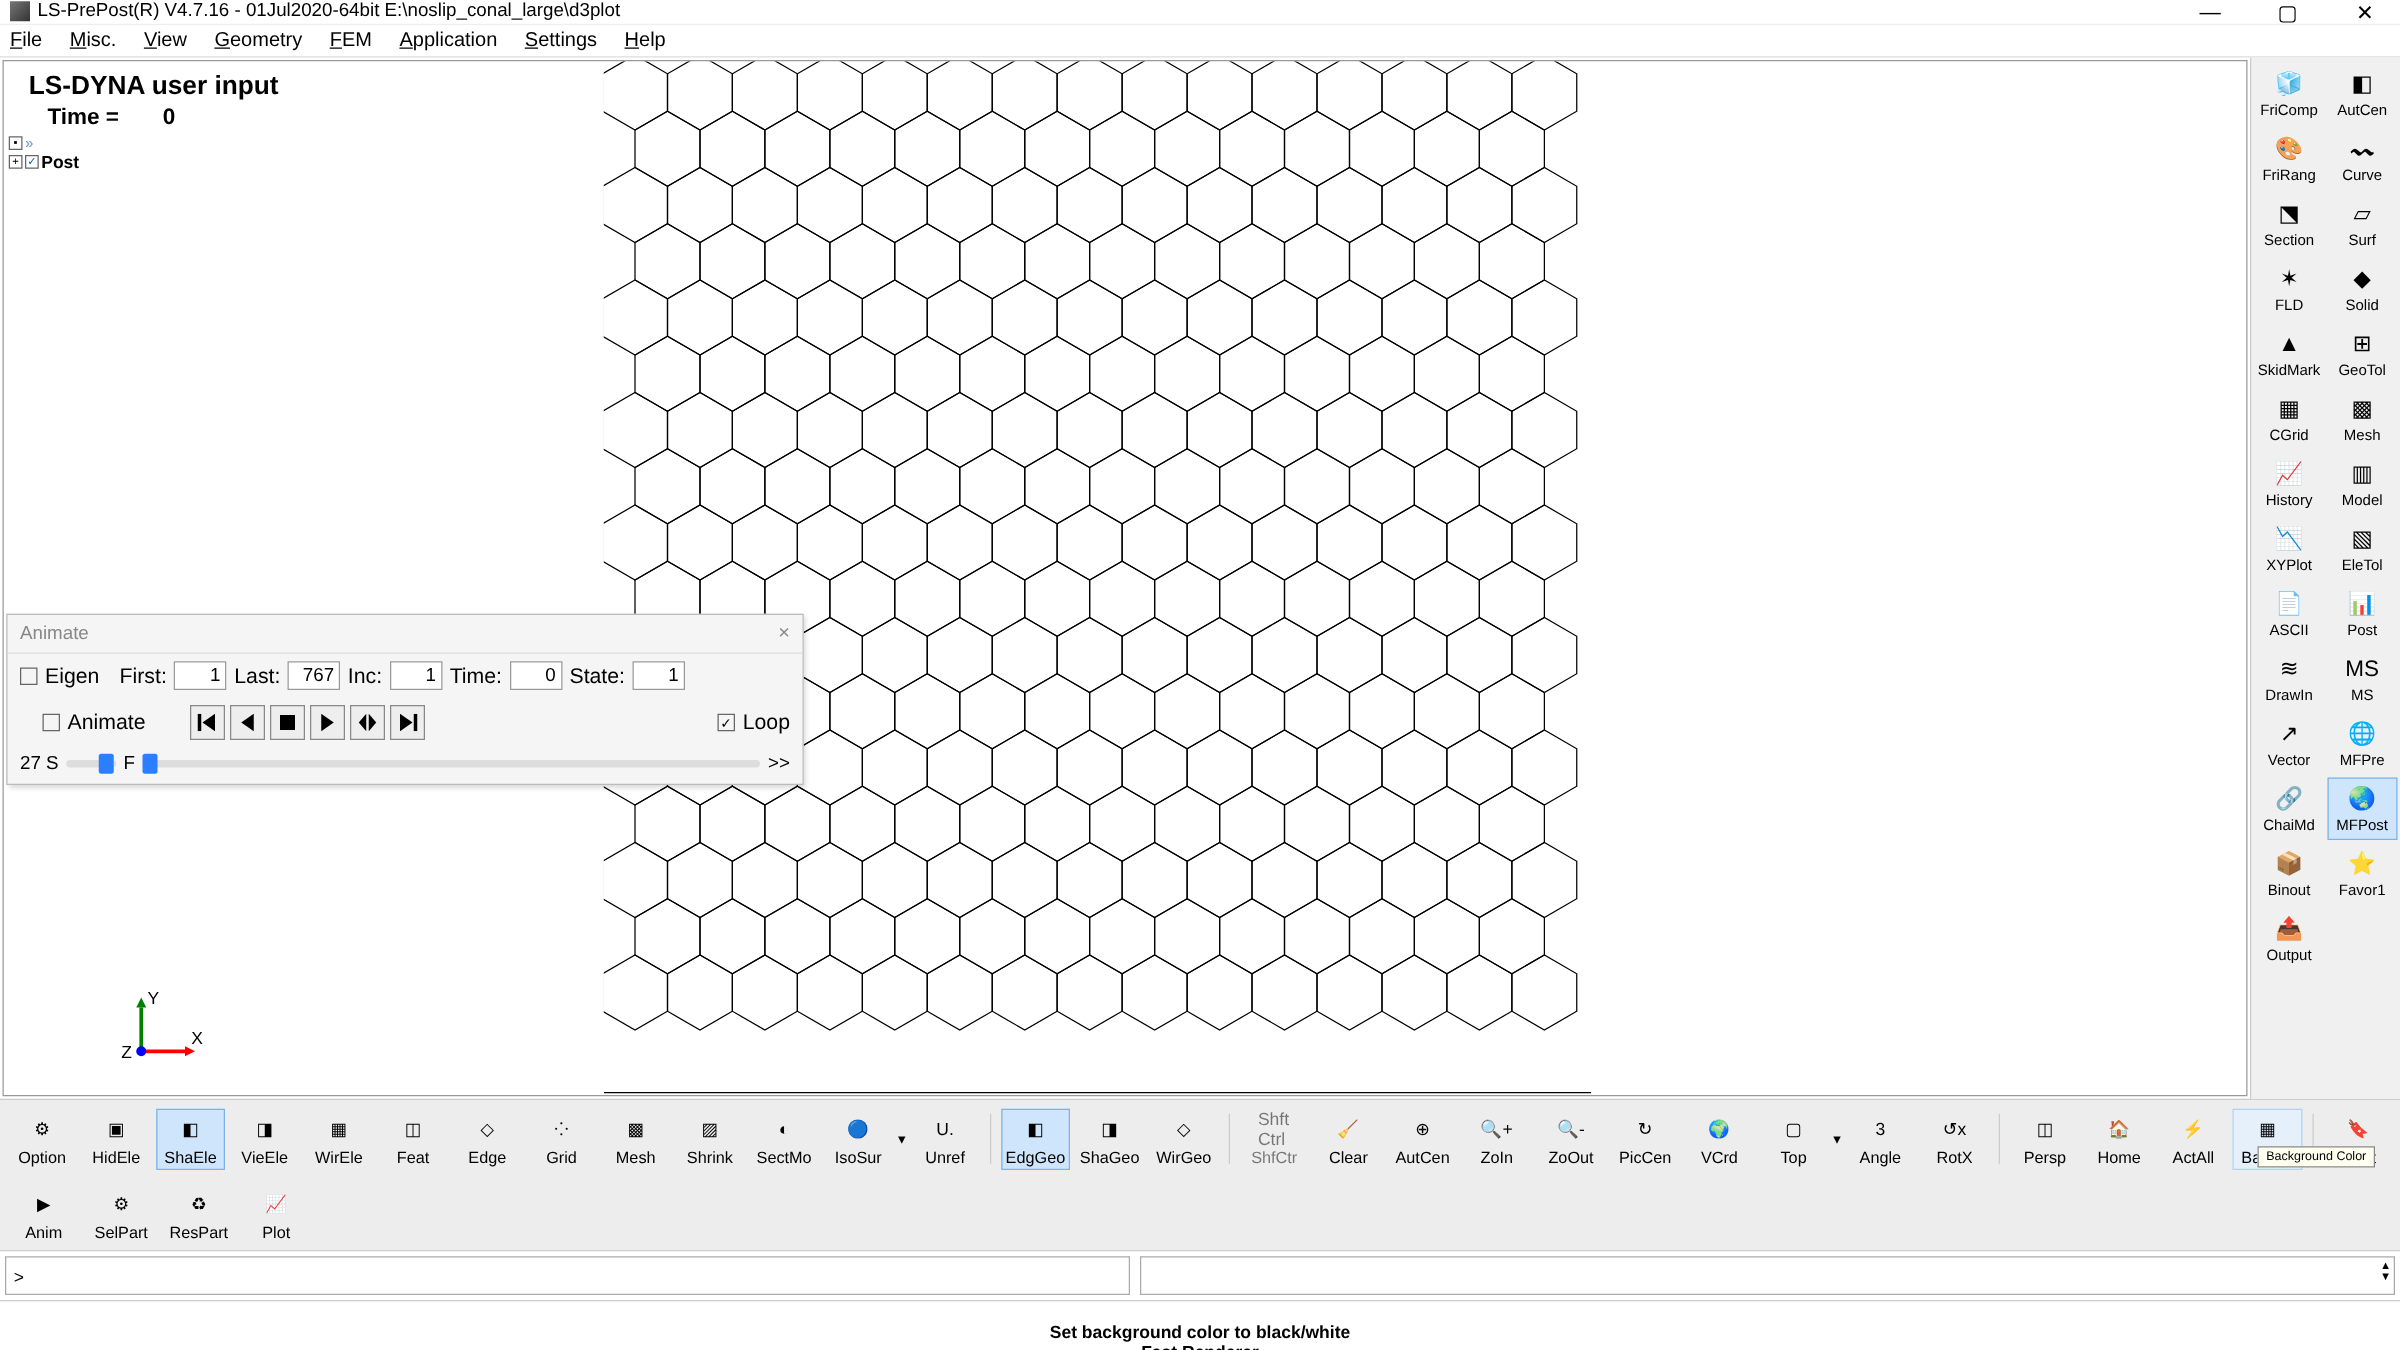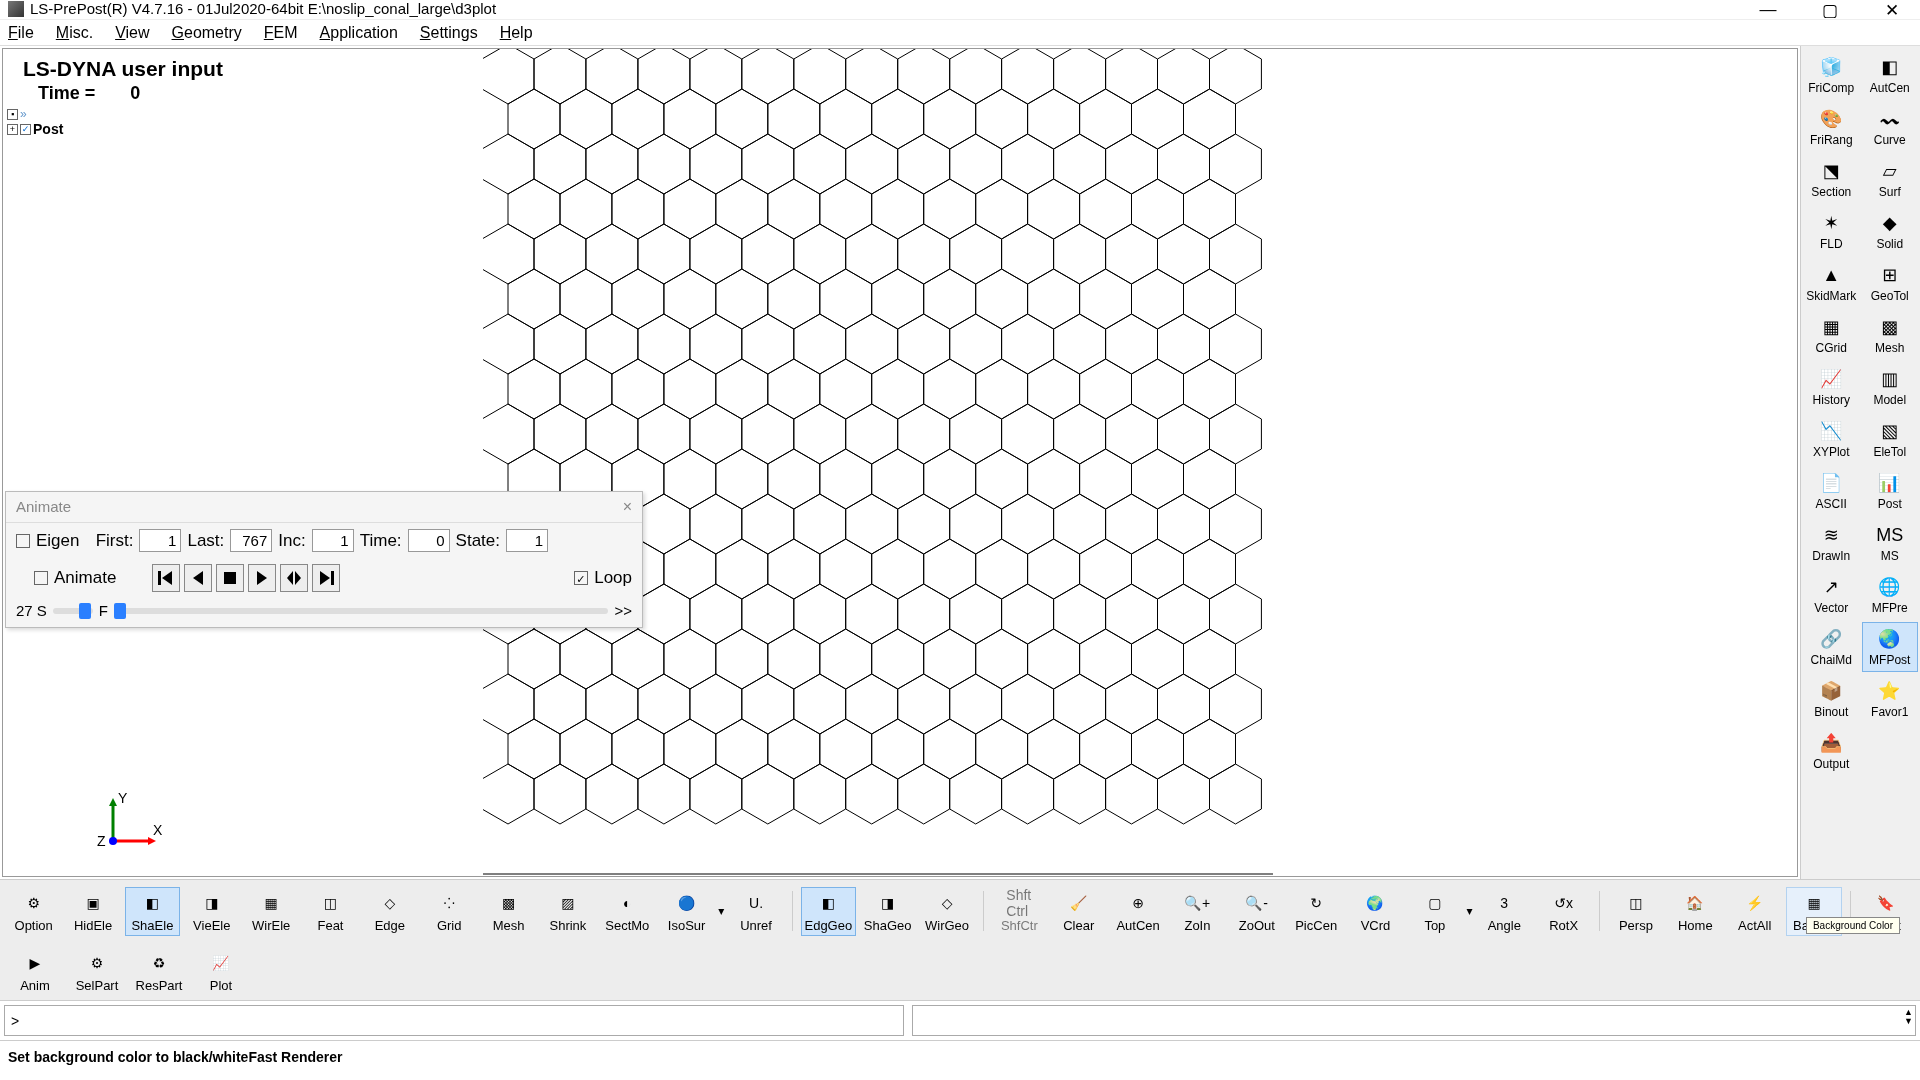--- a/index.html
+++ b/index.html
@@ -75,21 +75,21 @@
 
 .btrow2 { display: flex; align-items: center; height: 58px; padding: 2px 6px; gap: 4px; background: #ededed; }
 
 
 .cmdrow { display: flex; height: 40px; border-top: 1px solid #ccc; }
 .cmdinput { flex: 0 0 900px; border: 1px solid #aaa; margin: 4px; padding: 4px 6px; font-size: 14px; background: #fff; }
 .logbox { flex: 1; border: 1px solid #aaa; margin: 4px; padding: 4px 6px; font-size: 14px; background: #fff; position: relative; }
 .logbox .updn { position: absolute; right: 2px; top: 2px; display: flex; flex-direction: column; font-size: 9px; line-height: 1; }
 
 
-.statusbar { height: 26px; border-top: 1px solid #ccc; display: flex; justify-content: flex-start; align-items: center; padding: 16px 8px; font-size: 14px; font-weight: bold; }
+.statusbar { height: 26px; border-top: 1px solid #ccc; display: flex; justify-content: space-between; align-items: center; padding: 16px 8px; font-size: 14px; font-weight: bold; flex-direction: column; }
 
 svg { display: block; }
 </style>
 </head>
 <body>
 
 <div class="titlebar">
   <div class="titlebar-left">
     <div class="app-icon"></div>
     <div class="titlebar-title">LS-PrePost(R) V4.7.16 - 01Jul2020-64bit E:\noslip_conal_large\d3plot</div>

